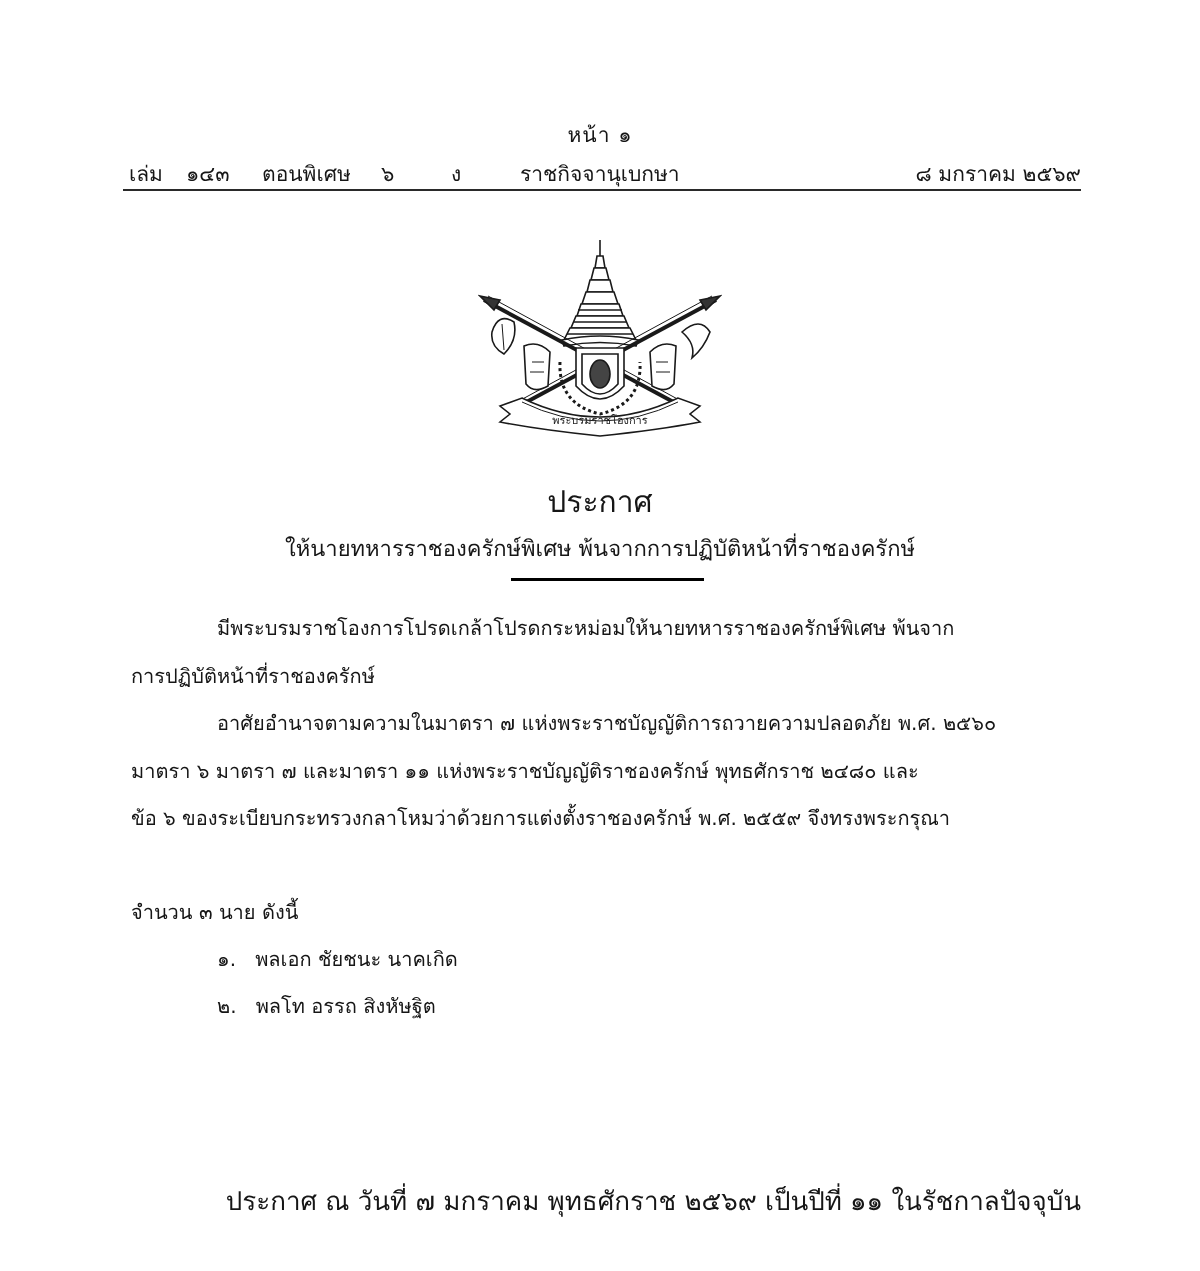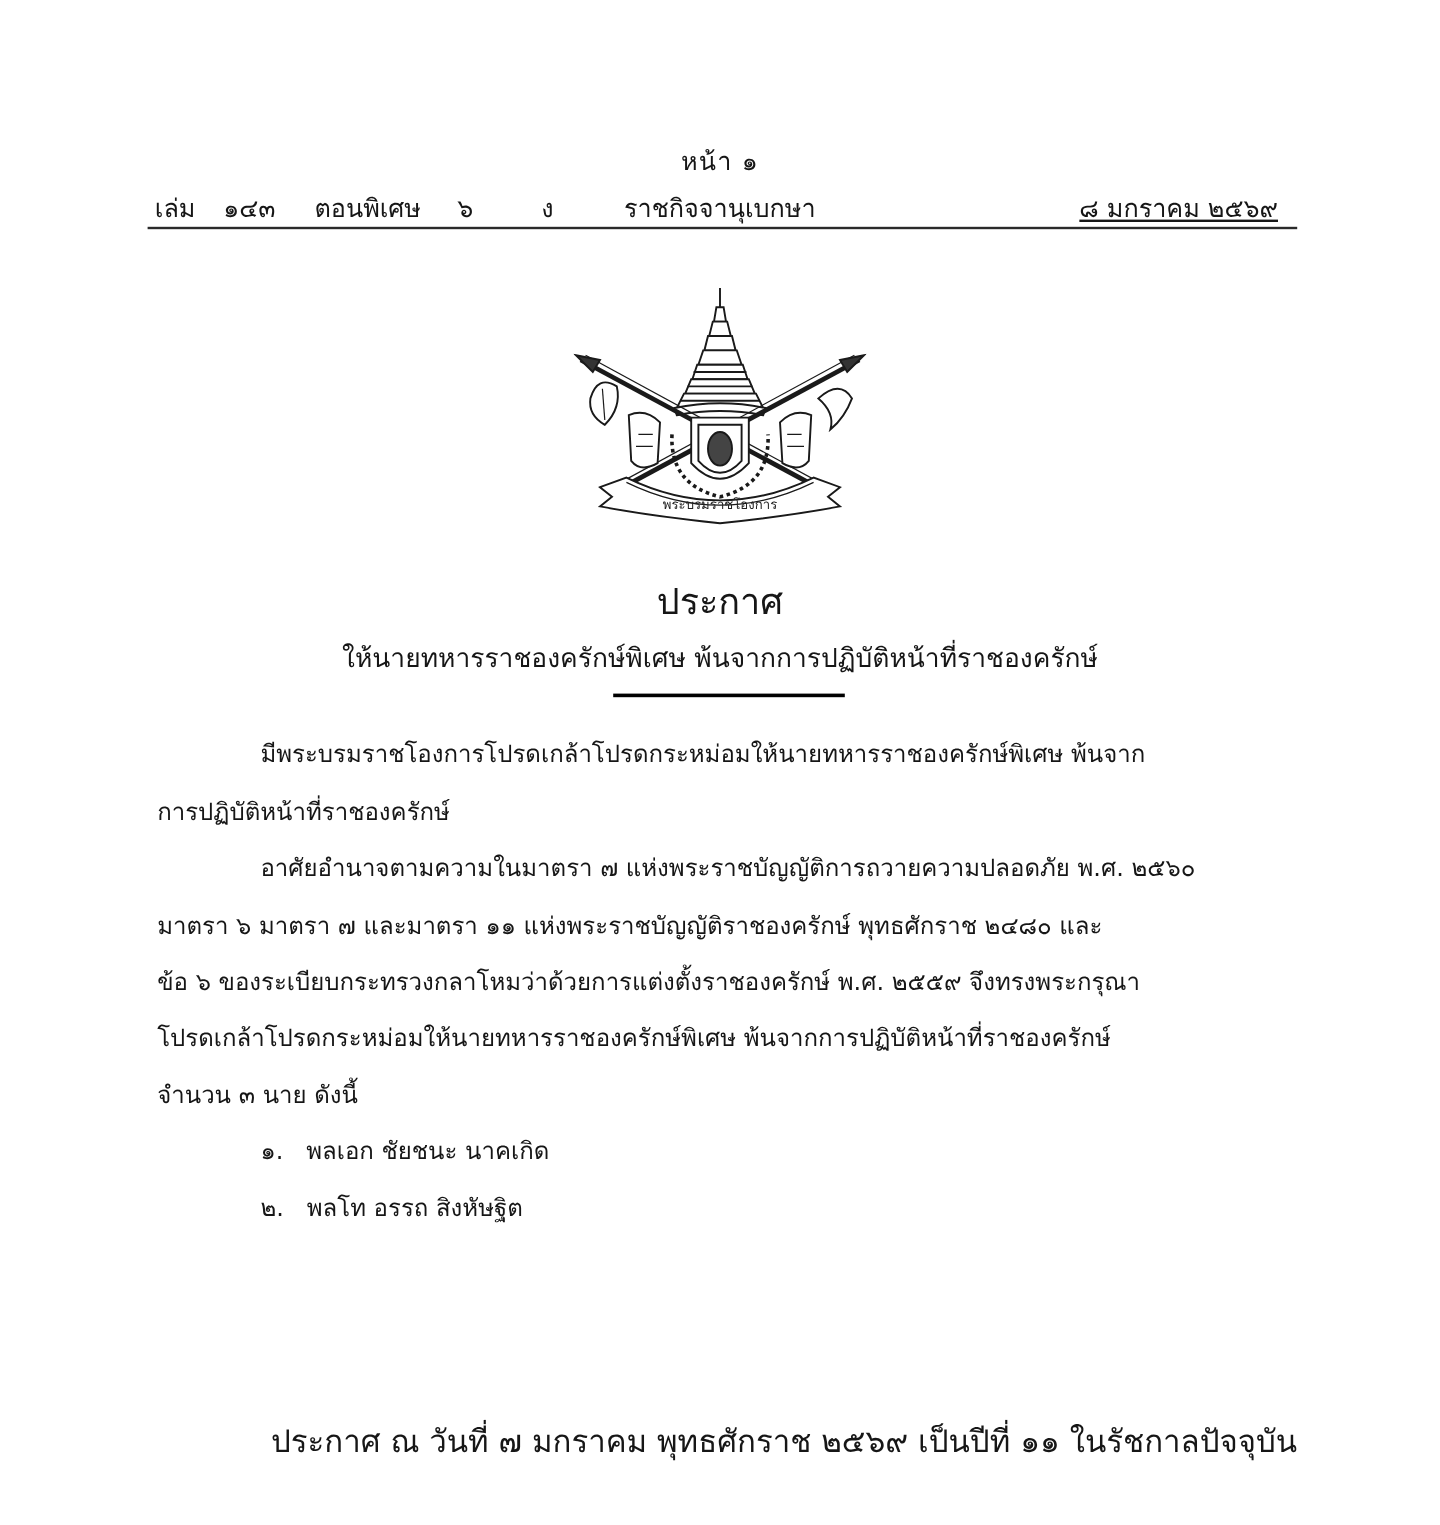--- a/index.html
+++ b/index.html
@@ -35,21 +35,21 @@
       height: 30px;
       font-size: 21px;
     }
     .header-row span { position: absolute; top: 0; white-space: nowrap; }
     .h-volume { left: 6px; }
     .h-volno  { left: 63px; }
     .h-section { left: 139px; }
     .h-secno  { left: 258px; }
     .h-cat    { left: 328px; }
     .h-title  { left: 397px; }
-    .h-date   { right: 16px; text-decoration: underline; }
+    .h-date   { right: 0; }
     .header-rule {
       left: 123px; top: 189px;
       width: 958px; height: 2px;
       background: #2a2a2a;
     }
 
     
     .emblem {
       left: 478px; top: 236px;
       width: 244px; height: 205px;
@@ -157,21 +157,20 @@
   <div class="abs doc-subtitle">ให้นายทหารราชองครักษ์พิเศษ  พ้นจากการปฏิบัติหน้าที่ราชองครักษ์</div>
   <div class="abs doc-title">ประกาศ</div>
   <div class="abs title-rule"></div>
 
   <div class="abs body-line indent" style="top:611px; width:854px;">มีพระบรมราชโองการโปรดเกล้าโปรดกระหม่อมให้นายทหารราชองครักษ์พิเศษ  พ้นจาก</div>
   <div class="abs body-line flush" style="top:659px;">การปฏิบัติหน้าที่ราชองครักษ์</div>
 
   <div class="abs body-line indent" style="top:706px;">อาศัยอำนาจตามความในมาตรา ๗ แห่งพระราชบัญญัติการถวายความปลอดภัย พ.ศ. ๒๕๖๐</div>
   <div class="abs body-line flush" style="top:754px;">มาตรา ๖ มาตรา ๗ และมาตรา ๑๑ แห่งพระราชบัญญัติราชองครักษ์ พุทธศักราช ๒๔๘๐ และ</div>
   <div class="abs body-line flush" style="top:801px;">ข้อ ๖ ของระเบียบกระทรวงกลาโหมว่าด้วยการแต่งตั้งราชองครักษ์ พ.ศ. ๒๕๕๙ จึงทรงพระกรุณา</div>
-  <div class="abs body-line flush" style="top:848px;">โปรดเกล้าโปรดกระหม่อมให้นายทหารราชองครักษ์พิเศษ  พ้นจากการปฏิบัติหน้าที่ราชองครักษ์</div>
   <div class="abs body-line flush" style="top:895px;">จำนวน ๓ นาย ดังนี้</div>
 
   <div class="abs body-line indent" style="top:942px;">
     <span>๑.</span>&nbsp;&nbsp;
     <span>พลเอก ชัยชนะ  นาคเกิด</span>
   </div>
   <div class="abs body-line indent" style="top:989px;">
     <span>๒.</span>&nbsp;&nbsp;
     <span>พลโท อรรถ  สิงหัษฐิต</span>
   </div>

